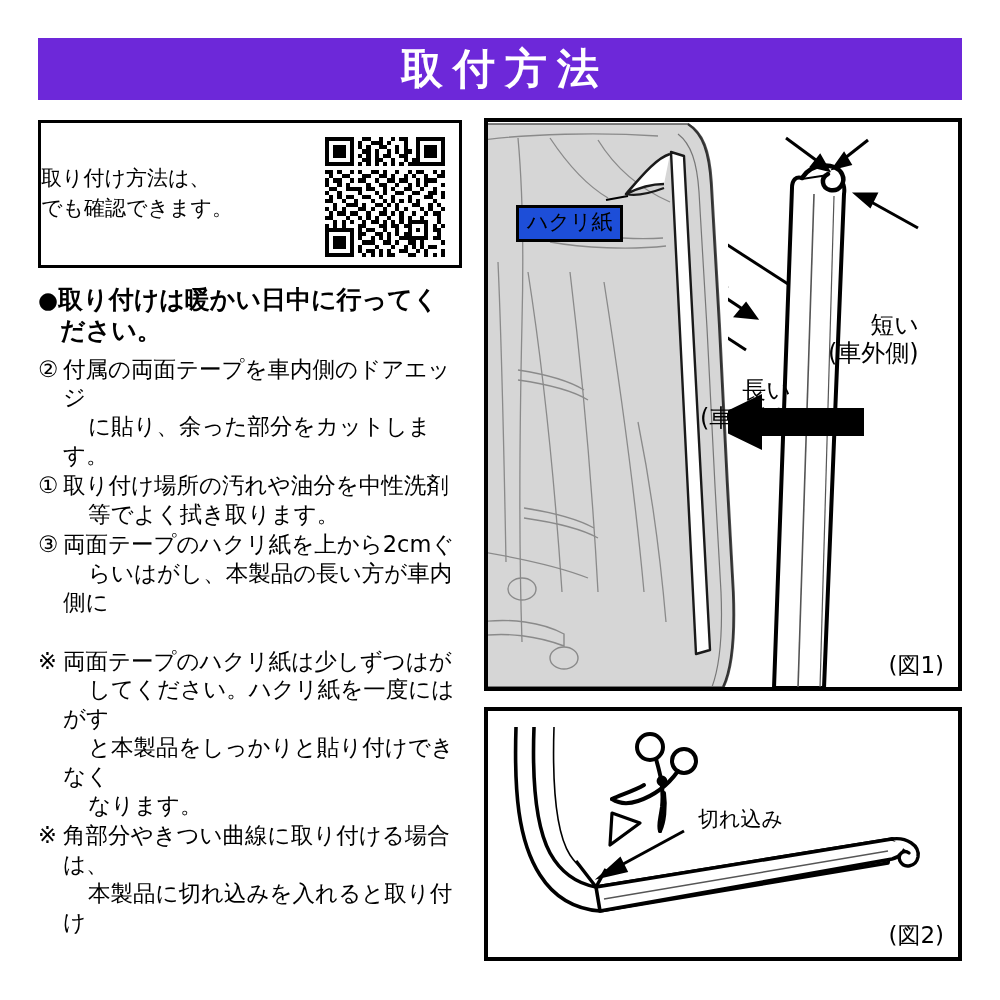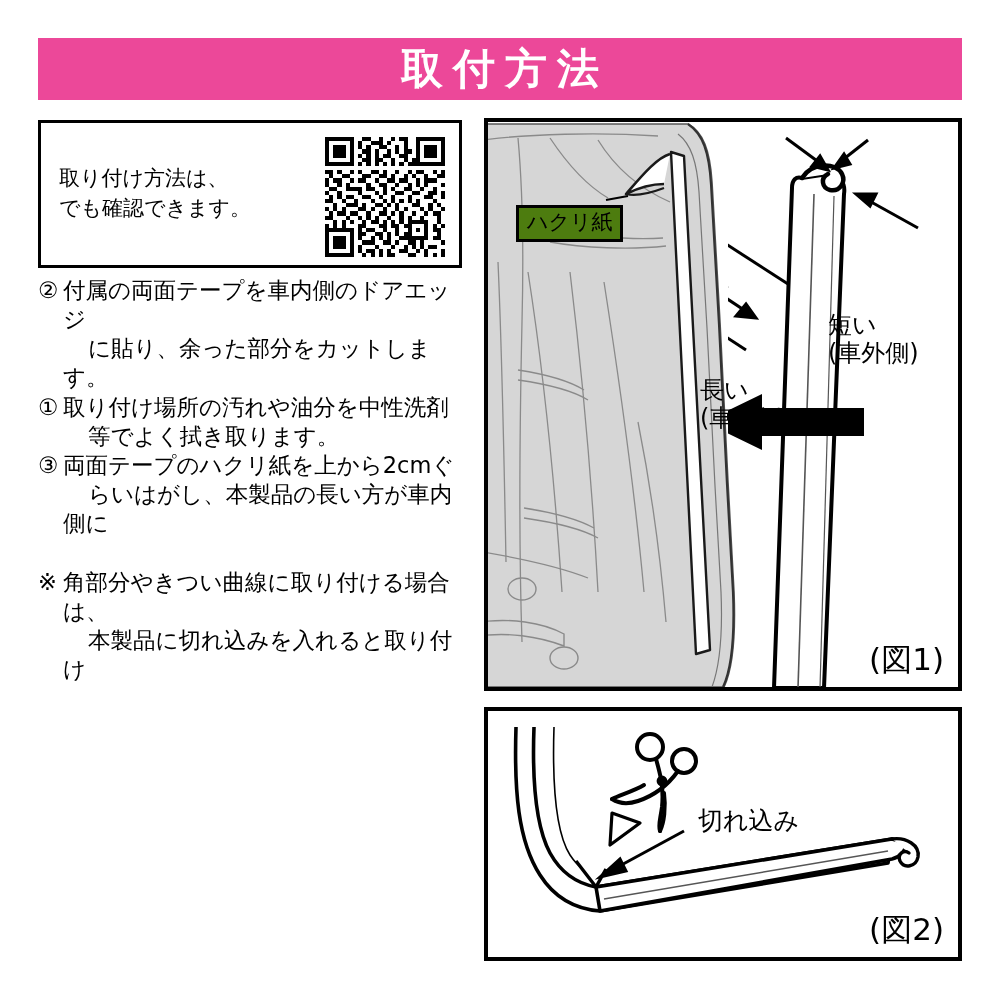--- a/index.html
+++ b/index.html
@@ -24,21 +24,21 @@
     background: #ffffff;
   }
 
   
   .banner {
     position: absolute;
     left: 38px;
     top: 38px;
     width: 924px;
     height: 62px;
-    background: #ec4899;
+    background: #6d28d9;
     display: flex;
     align-items: center;
     justify-content: center;
   }
   .banner-title {
     color: #ffffff;
     font-size: 42px;
     font-weight: bold;
     letter-spacing: 10px;
     line-height: 1;
@@ -59,21 +59,20 @@
     width: 424px;
     height: 148px;
     border: 3px solid #000000;
     box-sizing: border-box;
     display: flex;
     align-items: center;
   }
   .qr-text {
     font-size: 21px;
     line-height: 1.42;
-    padding-left: 18px;
     width: 252px;
     letter-spacing: 0px;
   }
   .qr-code {
     position: absolute;
     right: 14px;
     top: 14px;
     width: 120px;
     height: 120px;
   }
@@ -119,42 +118,42 @@
     left: 484px;
     top: 707px;
     width: 478px;
     height: 254px;
   }
 
   .fig-caption {
     position: absolute;
     right: 14px;
     bottom: 6px;
-    font-size: 31px;
+    font-size: 23px;
     font-weight: normal;
     letter-spacing: 0px;
   }
 
   .callout-box {
     position: absolute;
     border: 3px solid #000000;
-    background: #4d7c0f;
+    background: #1d4ed8;
     font-size: 21px;
     padding: 3px 8px 5px 8px;
     box-sizing: border-box;
     line-height: 1.1;
     white-space: nowrap;
   }
 
   .diag-label {
     position: absolute;
     font-size: 24px;
     line-height: 1.15;
     white-space: nowrap;
-    text-align: left;
+    text-align: right;
   }
 
   svg { display: block; }
 </style>
 </head>
 <body>
 
 <div class="page">
 
   <div class="banner">
@@ -389,40 +388,50 @@
             <rect x="9" y="28" width="1" height="1"></rect>
               <rect x="11" y="28" width="1" height="1"></rect>
             <rect x="15" y="28" width="2" height="1"></rect>
               <rect x="20" y="28" width="2" height="1"></rect>
             <rect x="26" y="28" width="1" height="1"></rect>
           </g>
         </svg>
       </div>
     </div>
 
+    <div class="lead">
+      <span class="bullet">●</span><span>取り付けは暖かい日中に行ってく</span>
+      <span class="cont">ださい。</span>
+    </div>
 
     <div class="steps">
 
       <div class="step">
         <span class="marker">②</span><span>付属の両面テープを車内側のドアエッジ</span><br>
         <span class="marker"></span><span>に貼り、余った部分をカットします。</span>
       </div>
 
       <div class="step">
         <span class="marker">①</span><span>取り付け場所の汚れや油分を中性洗剤</span><br>
         <span class="marker"></span><span>等でよく拭き取ります。</span>
       </div>
 
       <div class="step">
         <span class="marker">③</span><span>両面テープのハクリ紙を上から2cmぐ</span><br>
         <span class="marker"></span><span>らいはがし、本製品の長い方が車内側に</span><br>
         <span class="marker"></span>
       </div>
 
 
+      <div class="step">
+        <span class="marker">※</span><span>両面テープのハクリ紙は少しずつはが</span><br>
+        <span class="marker"></span><span>してください。ハクリ紙を一度にはがす</span><br>
+        <span class="marker"></span><span>と本製品をしっかりと貼り付けできなく</span><br>
+        <span class="marker"></span><span>なります。</span>
+      </div>
 
       <div class="step">
         <span class="marker">※</span><span>角部分やきつい曲線に取り付ける場合は、</span><br>
         <span class="marker"></span><span>本製品に切れ込みを入れると取り付け</span><br>
         <span class="marker"></span>
       </div>
 
     </div>
   </div>
 
@@ -551,18 +560,18 @@
         <circle cx="162" cy="36" r="13"></circle>
         <circle cx="196" cy="50" r="12"></circle>
         <path d="M 168 48 C 172 62 176 76 174 96 C 172 110 170 114 172 120"></path>
         <path d="M 190 60 C 180 74 168 84 150 90 C 138 94 130 92 124 88"></path>
         <path d="M 172 120 C 176 112 178 96 176 82"></path>
         <path d="M 124 88 C 132 84 146 80 156 74"></path>
         <circle cx="174" cy="70" r="3.4" fill="#000000"></circle>
       </g>
     </svg>
 
-    <div class="diag-label" style="left: 210px; top: 96px; font-size: 25px;">切れ込み</div>
+    <div class="diag-label" style="left: 210px; top: 96px; font-size: 21px;">切れ込み</div>
 
     <div class="fig-caption">(図2)</div>
   </div>
 
 </div>
 
 </body></html>

